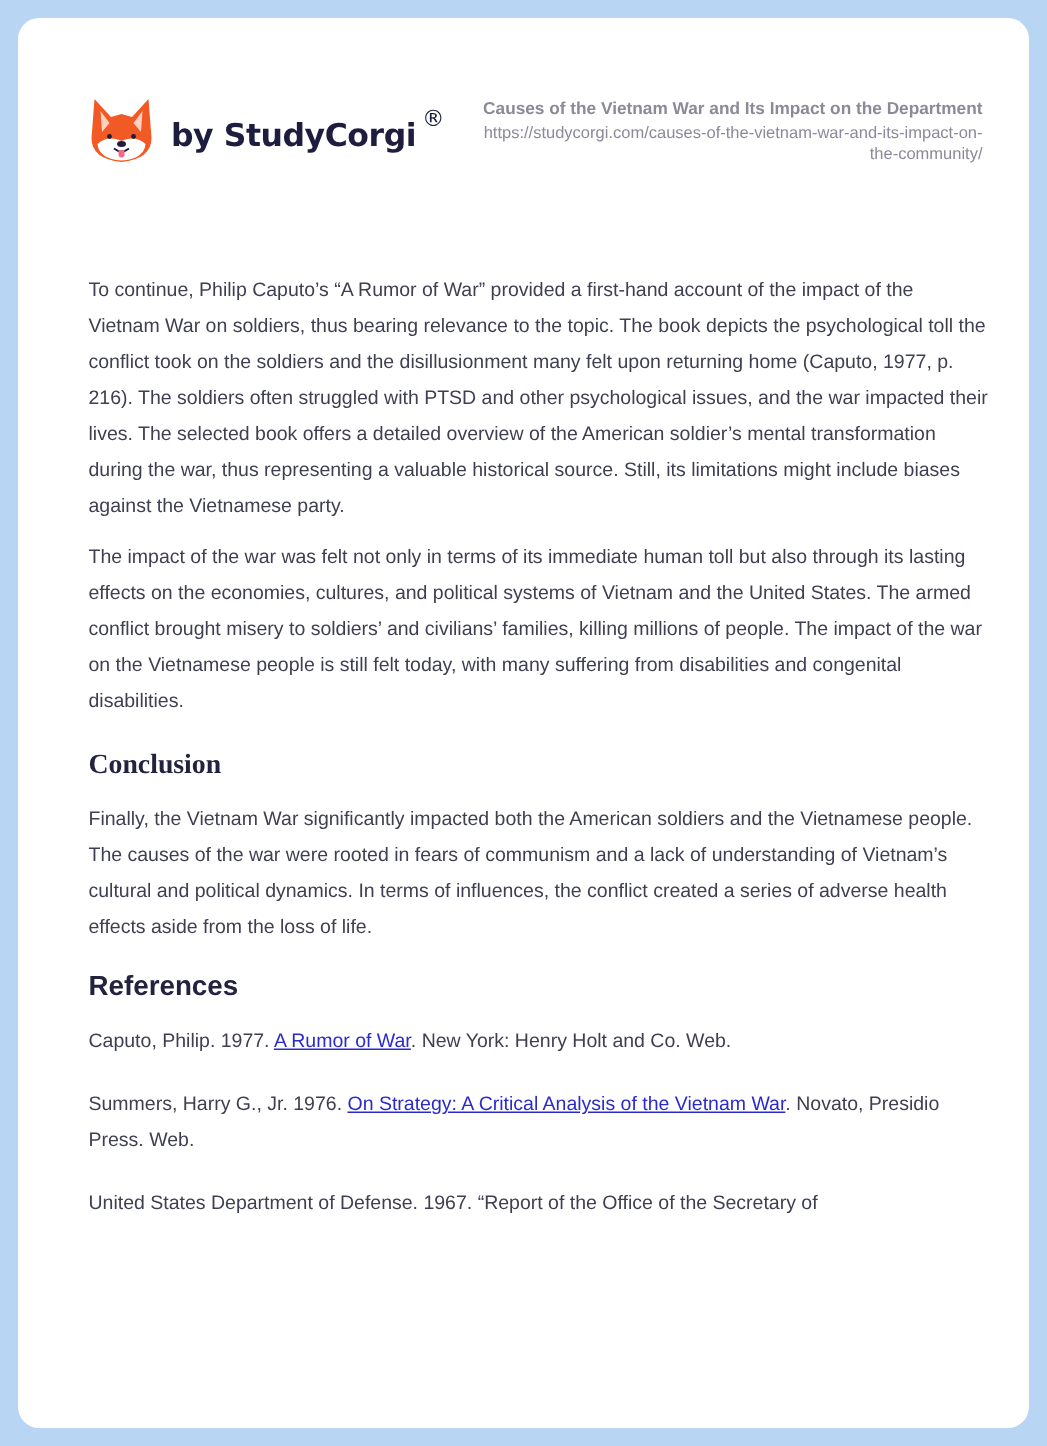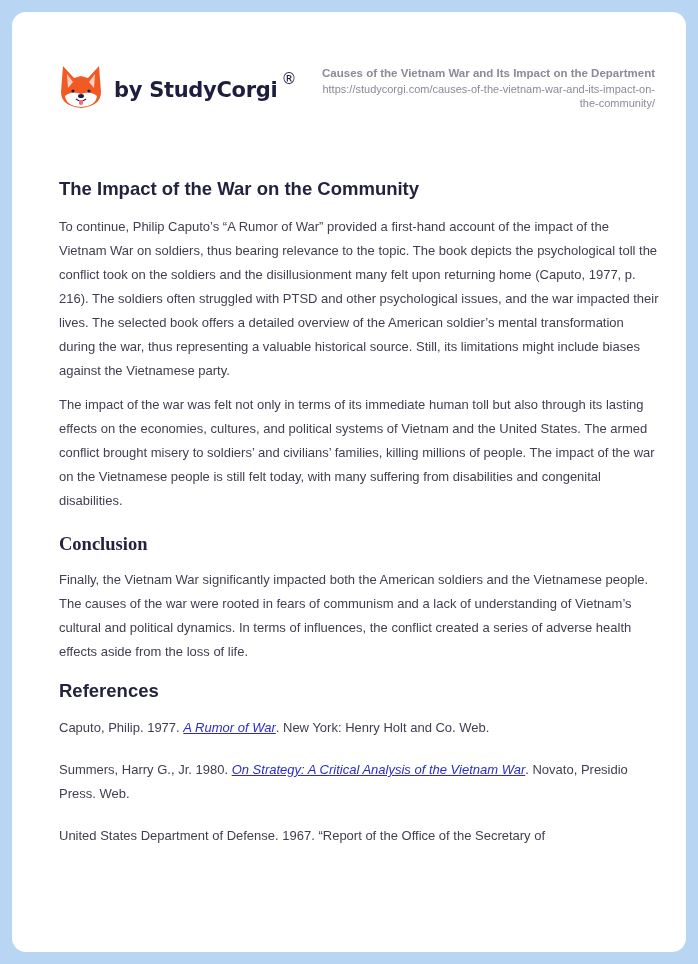--- a/index.html
+++ b/index.html
@@ -68,21 +68,21 @@
       margin: 0; color: #3f3f52;
     }
     .h-impact { margin-top: 0; }
     .p1 { margin-top: 9px; }
     .p2 { margin-top: 10px; }
     .h-conc { margin-top: 14px; font-family: Liberation Serif, serif; }
     .p3 { margin-top: 7px; }
     .h-ref { margin-top: 10px; }
     .ref { margin-top: 8px; }
     .ref + .ref { margin-top: 18px; }
-    a.ref-link { color: #2b2bcc; font-style: italic; text-decoration: underline; }
+    a.ref-link { color: #2b2bcc; text-decoration: underline; }
   </style>
 </head>
 <body>
 
 <div class="card">
   <div class="header">
     <div class="logo">
       <svg class="logo-icon" viewBox="0 0 42 46">
         <path d="M3 2 L14 14 L21 12 L28 14 L39 2 L41 28 Q41 42 21 44 Q1 42 1 28 Z" fill="#f15a24"></path>
         <path d="M7 10 L13 18 L8 24 Z" fill="#ffd0bf"></path>
@@ -97,25 +97,24 @@
       <span class="logo-text">by StudyCorgi</span>
       <span class="logo-reg">®</span>
     </div>
     <div class="meta">
       <div class="meta-title">Causes of the Vietnam War and Its Impact on the Department</div>
       <div class="meta-url">https://studycorgi.com/causes-of-the-vietnam-war-and-its-impact-on-the-community/</div>
     </div>
   </div>
 
   <div class="content">
-    <h2 class="h-impact">The Impact of the War on the Community</h2>
     <p class="p1">To continue, Philip Caputo’s “A Rumor of War” provided a first-hand account of the impact of the Vietnam War on soldiers, thus bearing relevance to the topic. The book depicts the psychological toll the conflict took on the soldiers and the disillusionment many felt upon returning home (Caputo, 1977, p. 216). The soldiers often struggled with PTSD and other psychological issues, and the war impacted their lives. The selected book offers a detailed overview of the American soldier’s mental transformation during the war, thus representing a valuable historical source. Still, its limitations might include biases against the Vietnamese party.</p>
     <p class="p2">The impact of the war was felt not only in terms of its immediate human toll but also through its lasting effects on the economies, cultures, and political systems of Vietnam and the United States. The armed conflict brought misery to soldiers’ and civilians’ families, killing millions of people. The impact of the war on the Vietnamese people is still felt today, with many suffering from disabilities and congenital disabilities.</p>
 
     <h2 class="h-conc">Conclusion</h2>
     <p class="p3">Finally, the Vietnam War significantly impacted both the American soldiers and the Vietnamese people. The causes of the war were rooted in fears of communism and a lack of understanding of Vietnam’s cultural and political dynamics. In terms of influences, the conflict created a series of adverse health effects aside from the loss of life.</p>
 
     <h2 class="h-ref">References</h2>
     <p class="ref"><span>Caputo, Philip. 1977. </span><a class="ref-link">A Rumor of War</a><span>. New York: Henry Holt and Co. Web.</span></p>
-    <p class="ref"><span>Summers, Harry G., Jr. 1980. </span><a class="ref-link">On Strategy: A Critical Analysis of the Vietnam War</a><span>. Novato, Presidio Press. Web.</span></p>
+    <p class="ref"><span>Summers, Harry G., Jr. 1976. </span><a class="ref-link">On Strategy: A Critical Analysis of the Vietnam War</a><span>. Novato, Presidio Press. Web.</span></p>
     <p class="ref"><span>United States Department of Defense. 1967. “Report of the Office of the Secretary of</span></p>
   </div>
 </div>
 
 </body></html>

